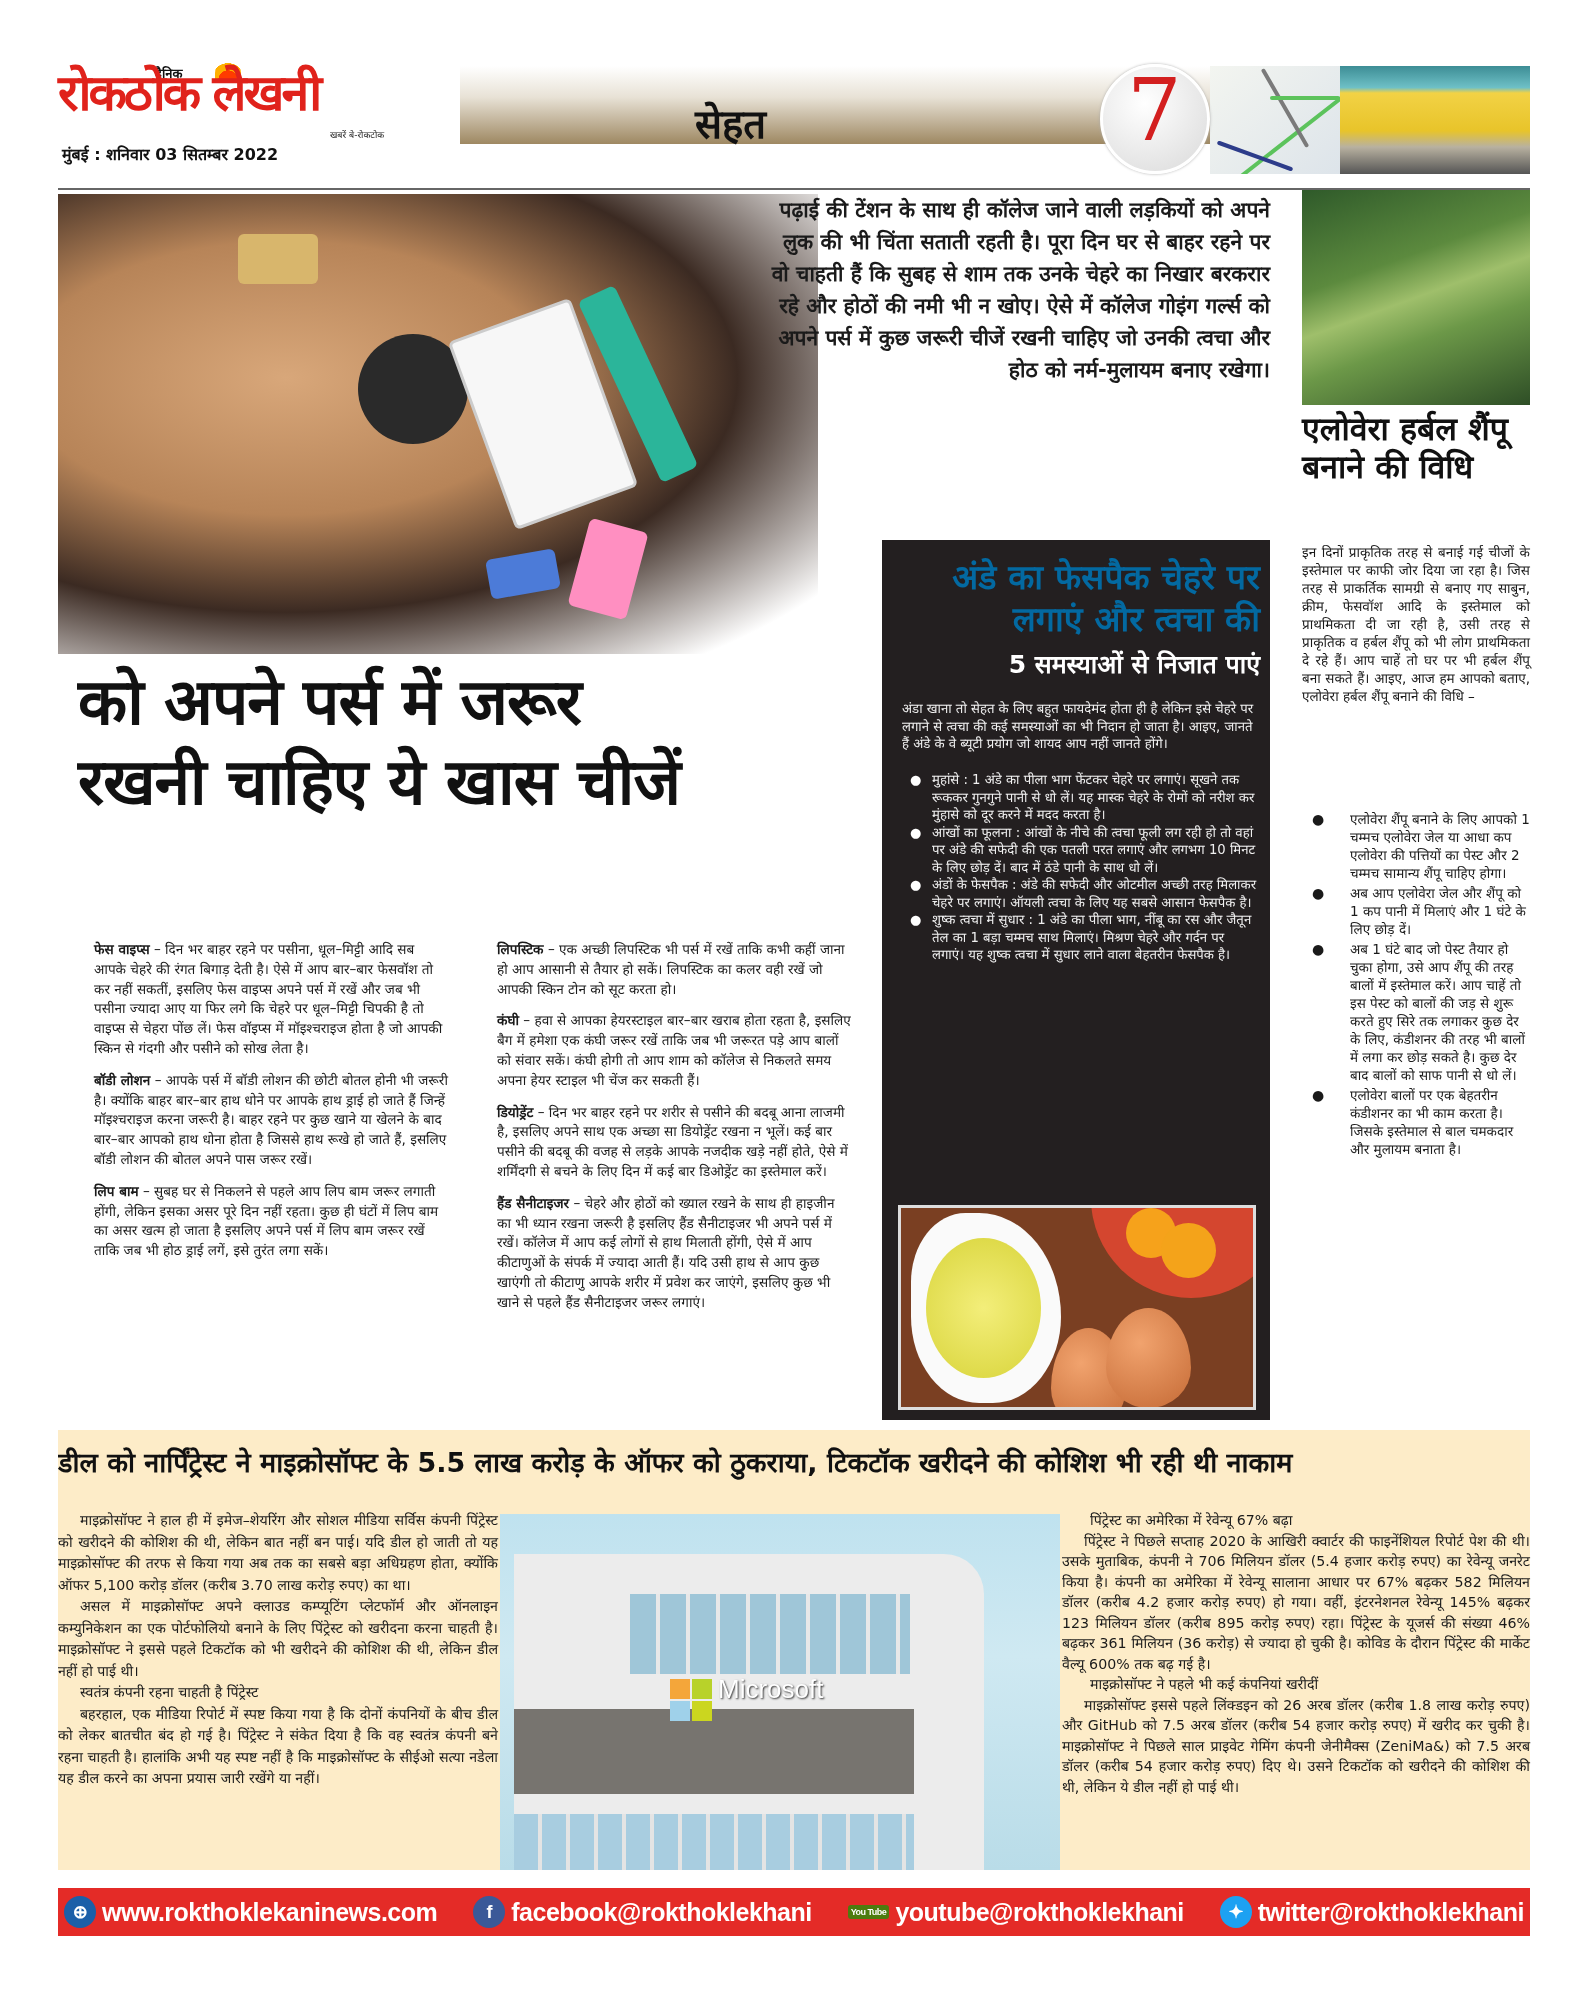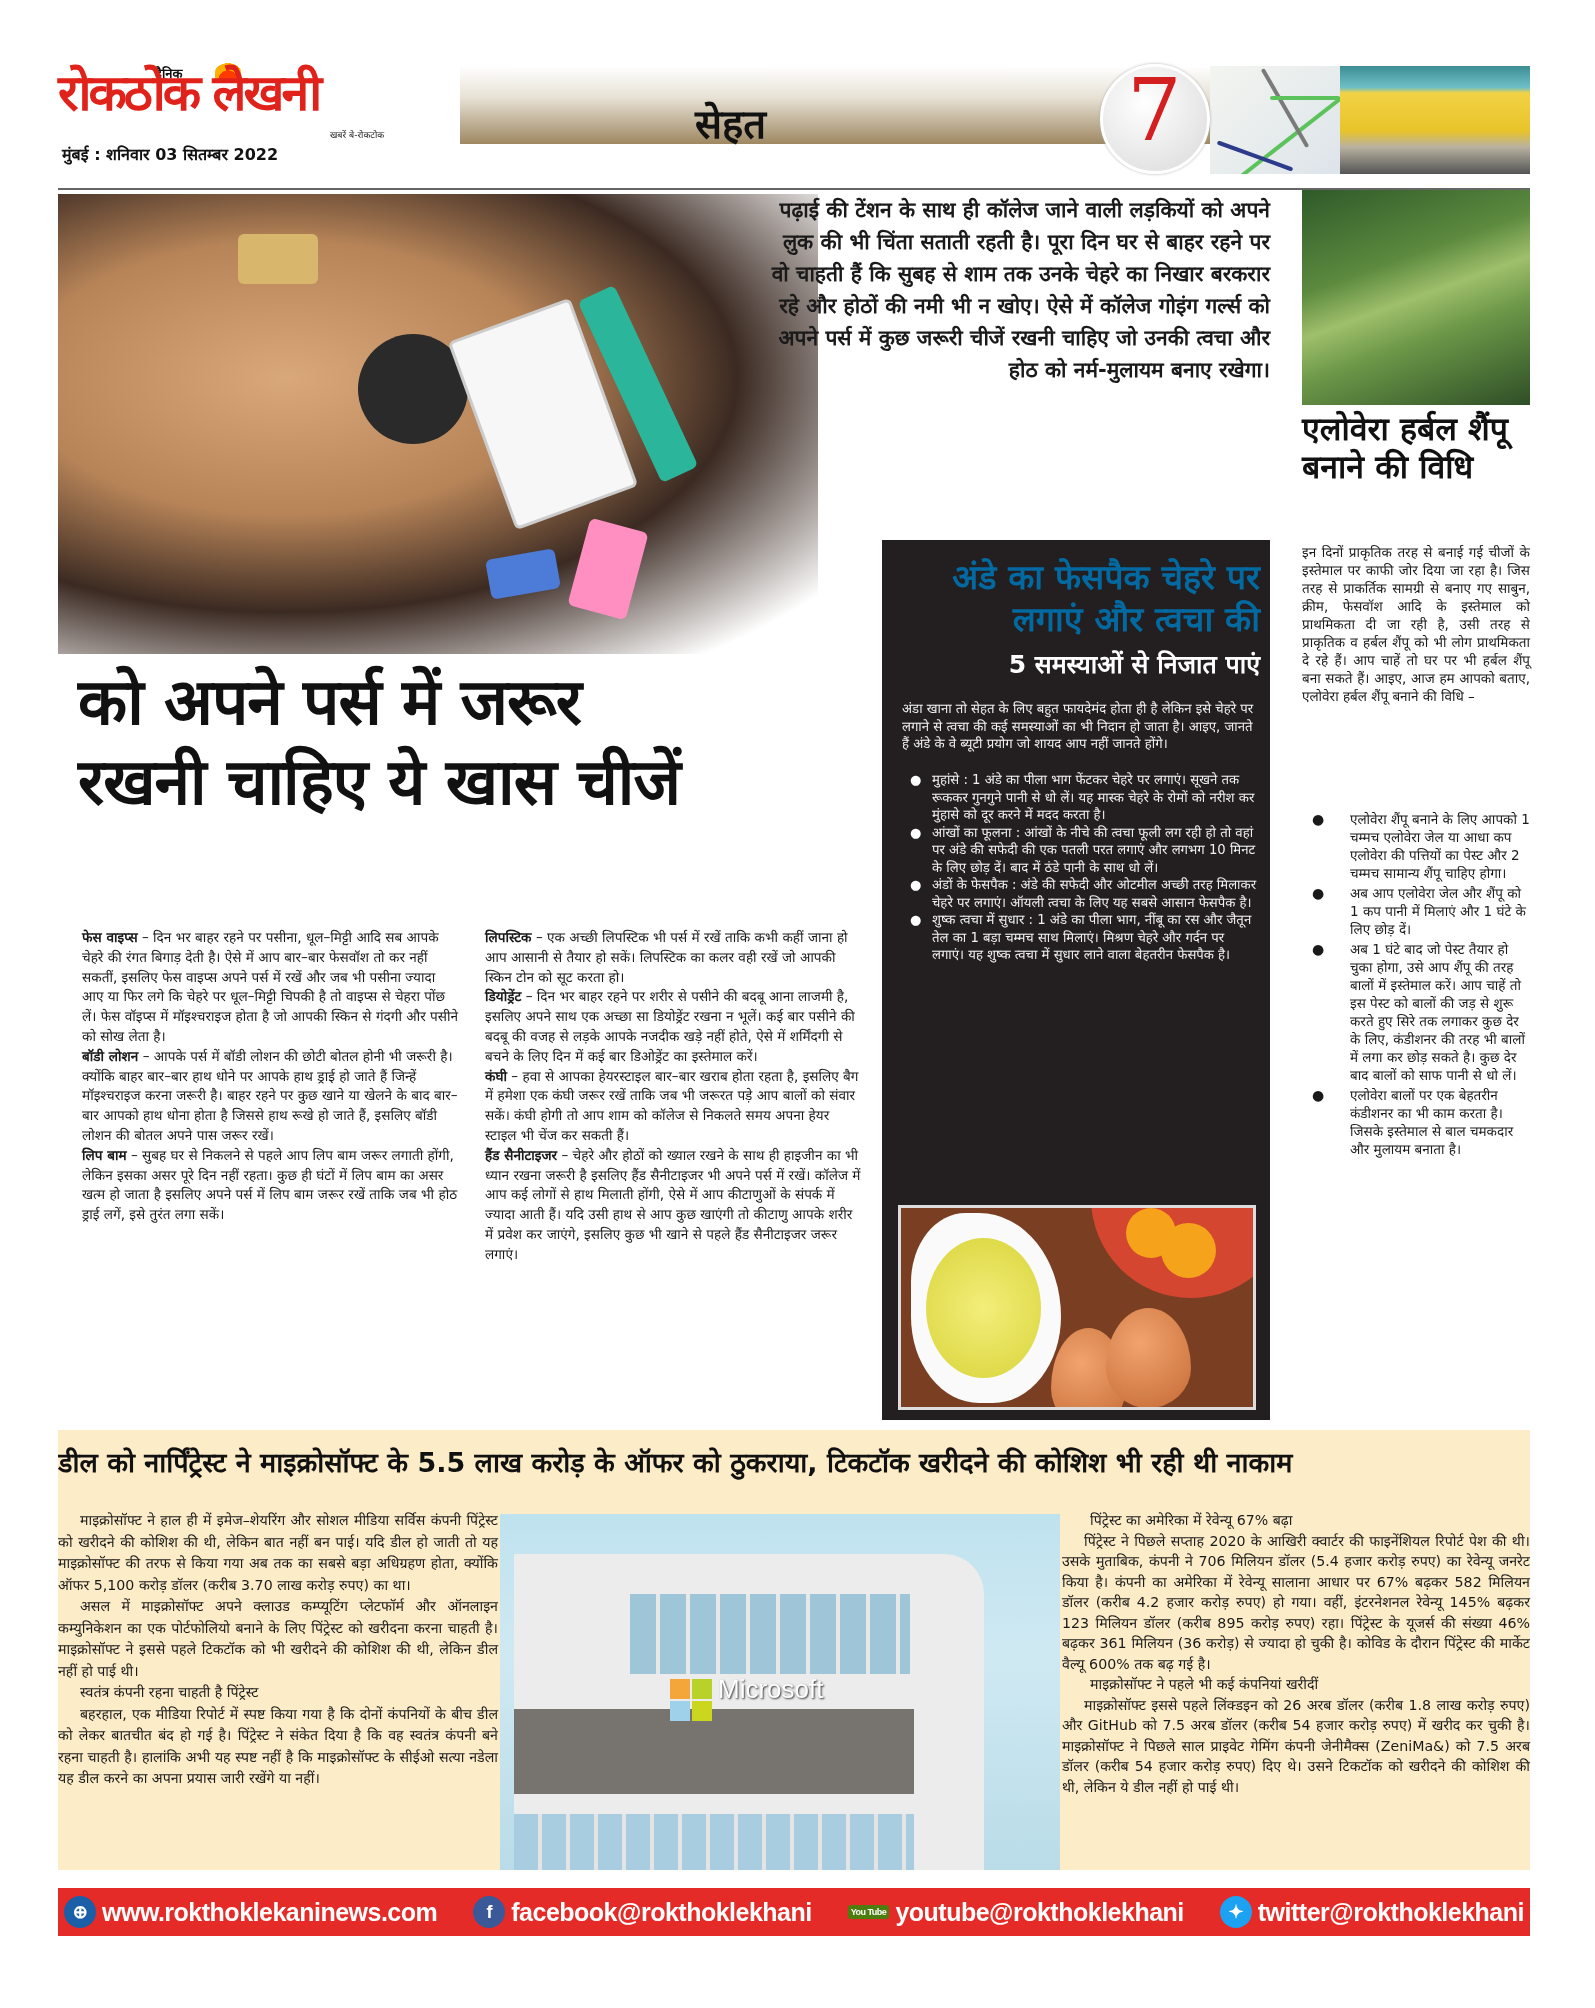--- a/index.html
+++ b/index.html
@@ -31,21 +31,21 @@
   #aloe-intro { left: 1302px; top: 543px; width: 228px; font-size: 13.5px; line-height: 18px; text-align: justify; }
   #aloe-list { left: 1302px; top: 810px; width: 228px; font-size: 13.5px; line-height: 18px; list-style: none; }
   #aloe-list li { position: relative; padding-left: 48px; margin-bottom: 2px; }
   #aloe-list li::before { content: "●"; position: absolute; left: 10px; top: 0; font-size: 14px; }
 
   
   #main-headline { left: 78px; top: 662px; width: 790px; font-size: 64px; font-weight: 900; line-height: 80px; color: #111; letter-spacing: -1px; }
 
   
   .body-col { font-size: 13.6px; line-height: 19.8px; color: #1a1a1a; text-align: left; }
-  .body-col p { margin: 0; }
+  .body-col p { margin: 12px; }
   .body-col b { font-weight: bold; }
   #col-left { left: 82px; top: 928px; width: 378px; }
   #col-mid { left: 485px; top: 928px; width: 378px; }
 
   
   #egg-box { left: 882px; top: 540px; width: 388px; height: 880px; background: #231f20; }
   #egg-title { left: 900px; top: 556px; width: 360px; font-size: 34px; font-weight: bold; line-height: 42px; color: #0369a1; text-align: right; }
   #egg-subtitle { left: 900px; top: 646px; width: 360px; font-size: 25px; font-weight: bold; color: #ffffff; text-align: right; }
   #egg-intro { left: 902px; top: 700px; width: 358px; font-size: 13.2px; line-height: 17.5px; color: #f0f0f0; }
   #egg-list { left: 902px; top: 771px; width: 358px; font-size: 13.2px; line-height: 17.5px; color: #f0f0f0; list-style: none; }
@@ -115,22 +115,22 @@
   <div>रखनी चाहिए ये खास चीजें</div>
 </div>
 
 <div class="abs body-col" id="col-left">
   <p><b>फेस वाइप्स</b> <span>– दिन भर बाहर रहने पर पसीना, धूल–मिट्टी आदि सब आपके चेहरे की रंगत बिगाड़ देती है। ऐसे में आप बार–बार फेसवॉश तो कर नहीं सकतीं, इसलिए फेस वाइप्स अपने पर्स में रखें और जब भी पसीना ज्यादा आए या फिर लगे कि चेहरे पर धूल–मिट्टी चिपकी है तो वाइप्स से चेहरा पोंछ लें। फेस वॉइप्स में मॉइश्चराइज होता है जो आपकी स्किन से गंदगी और पसीने को सोख लेता है।</span></p>
   <p><b>बॉडी लोशन</b> <span>– आपके पर्स में बॉडी लोशन की छोटी बोतल होनी भी जरूरी है। क्योंकि बाहर बार–बार हाथ धोने पर आपके हाथ ड्राई हो जाते हैं जिन्हें मॉइश्चराइज करना जरूरी है। बाहर रहने पर कुछ खाने या खेलने के बाद बार–बार आपको हाथ धोना होता है जिससे हाथ रूखे हो जाते हैं, इसलिए बॉडी लोशन की बोतल अपने पास जरूर रखें।</span></p>
   <p><b>लिप बाम</b> <span>– सुबह घर से निकलने से पहले आप लिप बाम जरूर लगाती होंगी, लेकिन इसका असर पूरे दिन नहीं रहता। कुछ ही घंटों में लिप बाम का असर खत्म हो जाता है इसलिए अपने पर्स में लिप बाम जरूर रखें ताकि जब भी होठ ड्राई लगें, इसे तुरंत लगा सकें।</span></p>
 </div>
 <div class="abs body-col" id="col-mid">
   <p><b>लिपस्टिक</b> <span>– एक अच्छी लिपस्टिक भी पर्स में रखें ताकि कभी कहीं जाना हो आप आसानी से तैयार हो सकें। लिपस्टिक का कलर वही रखें जो आपकी स्किन टोन को सूट करता हो।</span></p>
+  <p><b>कंघी</b> <span>– हवा से आपका हेयरस्टाइल बार–बार खराब होता रहता है, इसलिए बैग में हमेशा एक कंघी जरूर रखें ताकि जब भी जरूरत पड़े आप बालों को संवार सकें। कंघी होगी तो आप शाम को कॉलेज से निकलते समय अपना हेयर स्टाइल भी चेंज कर सकती हैं।</span></p>
   <p><b>डियोड्रेंट</b> <span>– दिन भर बाहर रहने पर शरीर से पसीने की बदबू आना लाजमी है, इसलिए अपने साथ एक अच्छा सा डियोड्रेंट रखना न भूलें। कई बार पसीने की बदबू की वजह से लड़के आपके नजदीक खड़े नहीं होते, ऐसे में शर्मिंदगी से बचने के लिए दिन में कई बार डिओड्रेंट का इस्तेमाल करें।</span></p>
-  <p><b>कंघी</b> <span>– हवा से आपका हेयरस्टाइल बार–बार खराब होता रहता है, इसलिए बैग में हमेशा एक कंघी जरूर रखें ताकि जब भी जरूरत पड़े आप बालों को संवार सकें। कंघी होगी तो आप शाम को कॉलेज से निकलते समय अपना हेयर स्टाइल भी चेंज कर सकती हैं।</span></p>
   <p><b>हैंड सैनीटाइजर</b> <span>– चेहरे और होठों को ख्याल रखने के साथ ही हाइजीन का भी ध्यान रखना जरूरी है इसलिए हैंड सैनीटाइजर भी अपने पर्स में रखें। कॉलेज में आप कई लोगों से हाथ मिलाती होंगी, ऐसे में आप कीटाणुओं के संपर्क में ज्यादा आती हैं। यदि उसी हाथ से आप कुछ खाएंगी तो कीटाणु आपके शरीर में प्रवेश कर जाएंगे, इसलिए कुछ भी खाने से पहले हैंड सैनीटाइजर जरूर लगाएं।</span></p>
 </div>
 
 <div class="abs" id="egg-box"></div>
 <div class="abs" id="egg-title">अंडे का फेसपैक चेहरे पर लगाएं और त्वचा की</div>
 <div class="abs" id="egg-subtitle">5 समस्याओं से निजात पाएं</div>
 <div class="abs" id="egg-intro">अंडा खाना तो सेहत के लिए बहुत फायदेमंद होता ही है लेकिन इसे चेहरे पर लगाने से त्वचा की कई समस्याओं का भी निदान हो जाता है। आइए, जानते हैं अंडे के वे ब्यूटी प्रयोग जो शायद आप नहीं जानते होंगे।</div>
 <ul class="abs" id="egg-list">
   <li>मुहांसे : 1 अंडे का पीला भाग फेंटकर चेहरे पर लगाएं। सूखने तक रूककर गुनगुने पानी से धो लें। यह मास्क चेहरे के रोमों को नरीश कर मुंहासे को दूर करने में मदद करता है।</li>
   <li>आंखों का फूलना : आंखों के नीचे की त्वचा फूली लग रही हो तो वहां पर अंडे की सफेदी की एक पतली परत लगाएं और लगभग 10 मिनट के लिए छोड़ दें। बाद में ठंडे पानी के साथ धो लें।</li>

